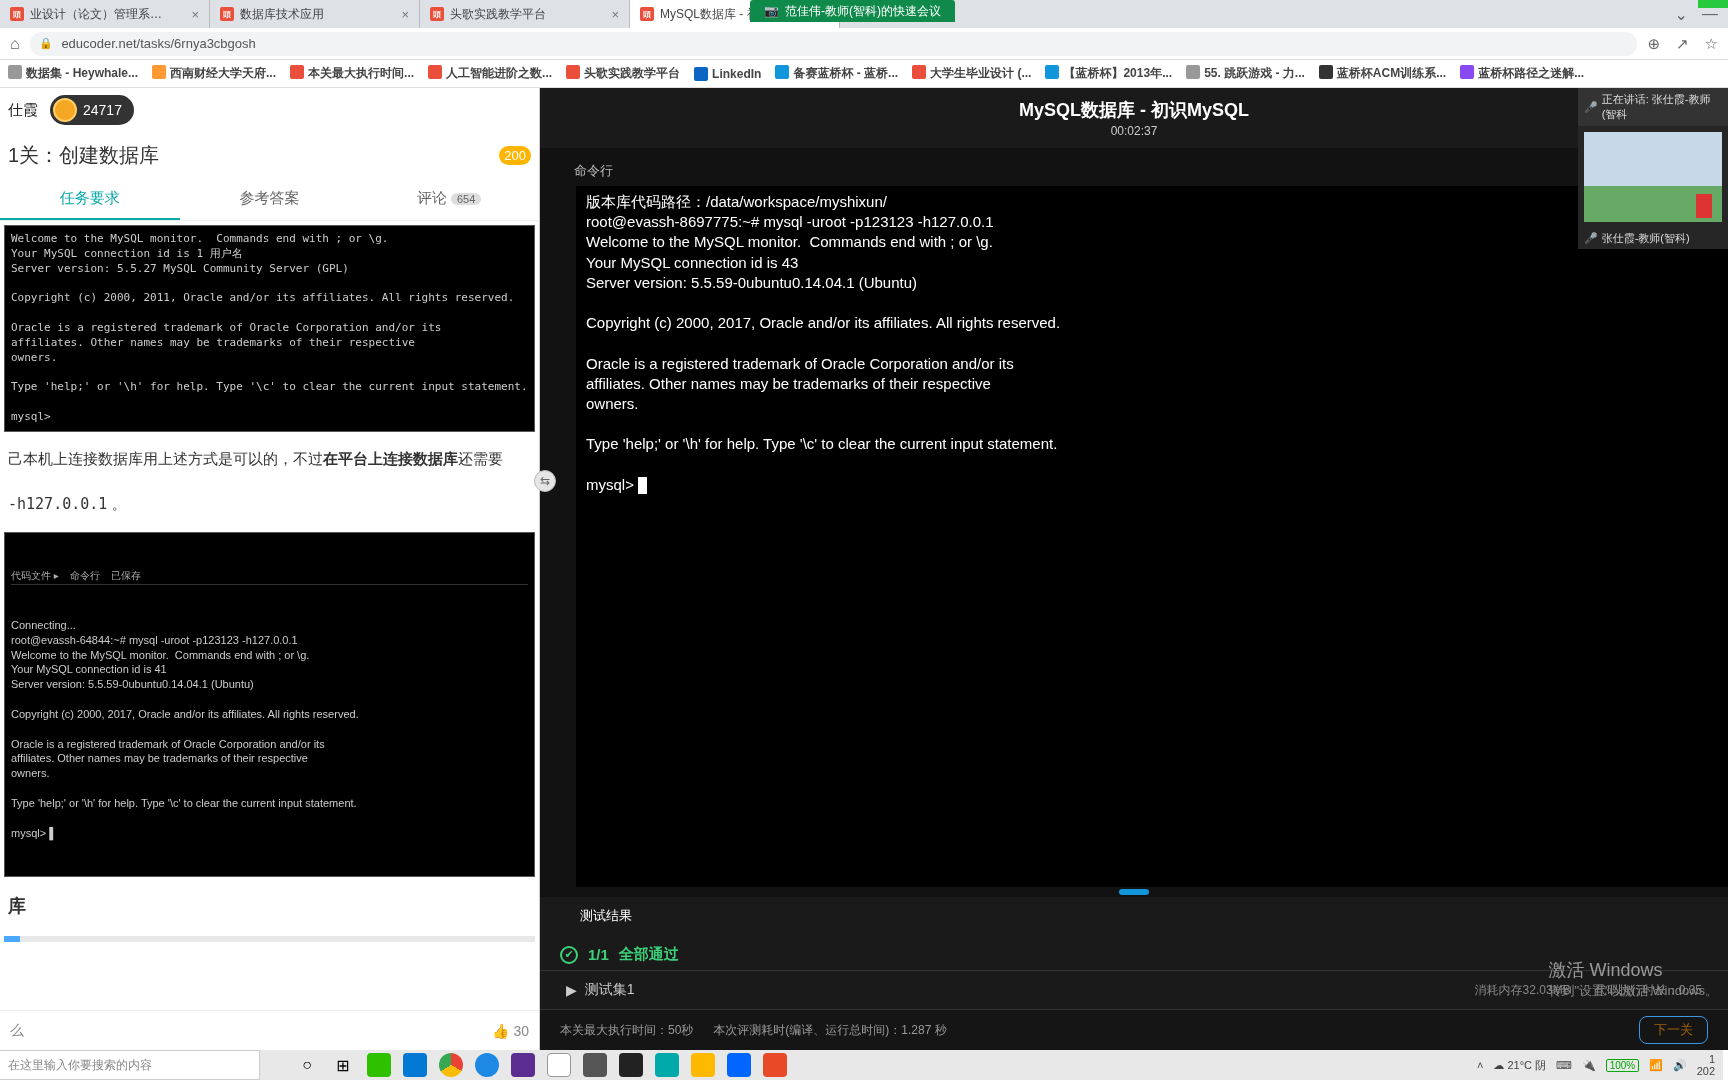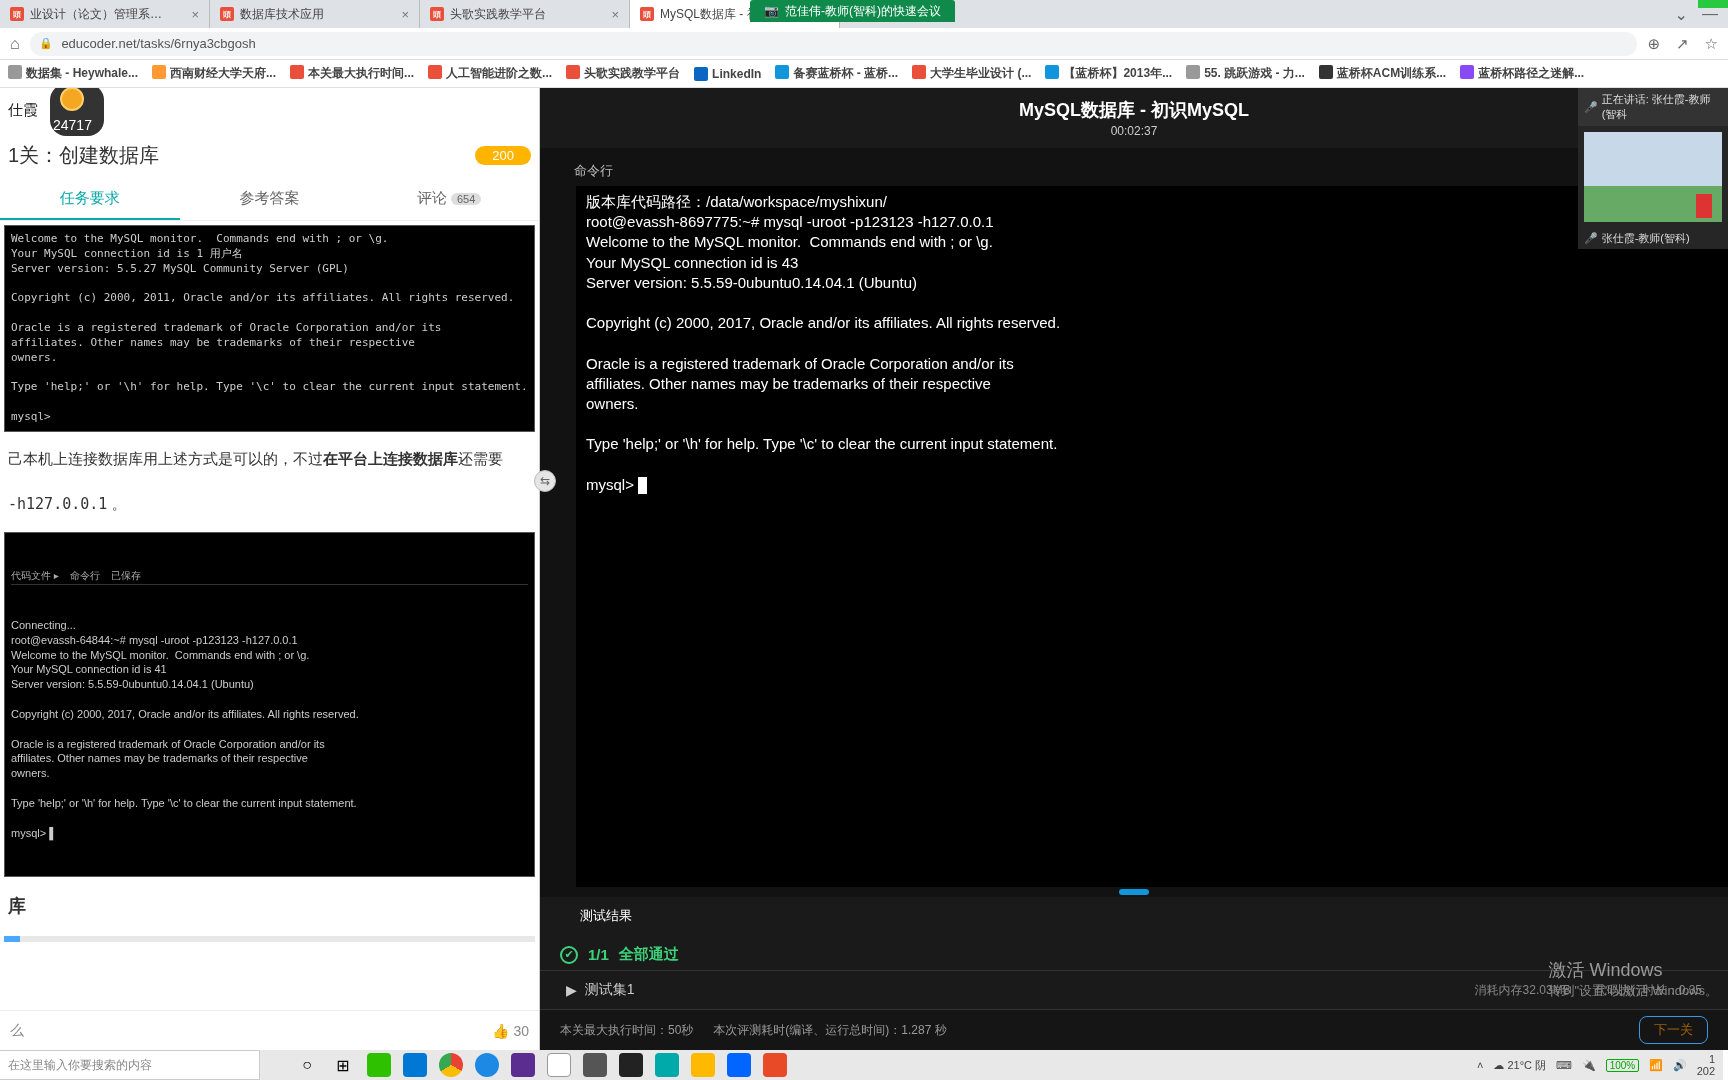--- a/index.html
+++ b/index.html
@@ -32,24 +32,24 @@
 .bm .fav.cyan{background:#1296db;} .bm .fav.grey{background:#999;}
 .bm .fav.purple{background:#8a4af3;}
 
 
 .app { position:absolute; top:88px; left:0; right:0; bottom:30px; display:flex; }
 
 
 .left { width:540px; background:#fff; display:flex; flex-direction:column; border-right:1px solid #ccc; overflow:hidden; }
 .left-header { display:flex; align-items:center; height:44px; padding:0 8px; background:#fff; color:#222; gap:12px; }
 .left-header .name { font-size:15px; }
-.coin { display:flex; align-items:center; gap:6px; background:#333; color:#fff; border-radius:16px; padding:3px 12px 3px 3px; font-size:14px;flex-direction:column; }
+.coin { display:flex; align-items:center; gap:6px; background:#333; color:#fff; border-radius:16px; padding:3px 12px 3px 3px; font-size:14px; }
 .coin .c { width:24px; height:24px; background:#f5a623; border-radius:50%; border:2px solid #ffcf66; }
 .stage-title { display:flex; align-items:center; padding:10px 8px; font-size:20px; color:#333; }
-.stage-title .pts { margin-left:auto; background:#ffb400; color:#fff; border-radius:14px; padding:2px 17px; font-size:13px; }
+.stage-title .pts { margin-left:auto; background:#ffb400; color:#fff; border-radius:14px; padding:2px 5px; font-size:13px; }
 .subtabs { display:flex; border-bottom:1px solid #eee; }
 .subtab { flex:1; text-align:center; padding:10px 0; font-size:15px; color:#666; position:relative; }
 .subtab.active { color:#0aa8a7; border-bottom:2px solid #0aa8a7; }
 .subtab .cnt { background:#ddd; color:#666; border-radius:9px; padding:0 6px; font-size:11px; margin-left:4px; }
 .left-body { flex:1; overflow:auto; padding:0 4px; font-size:14px; color:#333; }
 .term-img { background:#000; color:#ccc; font-family:Consolas,monospace; font-size:11px; padding:6px; line-height:1.35; white-space:pre-wrap; border:1px solid #555; margin:4px 0; }
 .para { padding:10px 4px; font-size:15px; line-height:1.7; }
 .para .strong { font-weight:bold; }
 .code-inline { font-family:Consolas,monospace; background:#fff; }
 .left-foot { display:flex; align-items:center; height:40px; border-top:1px solid #eee; padding:0 10px; color:#888; font-size:14px; }

